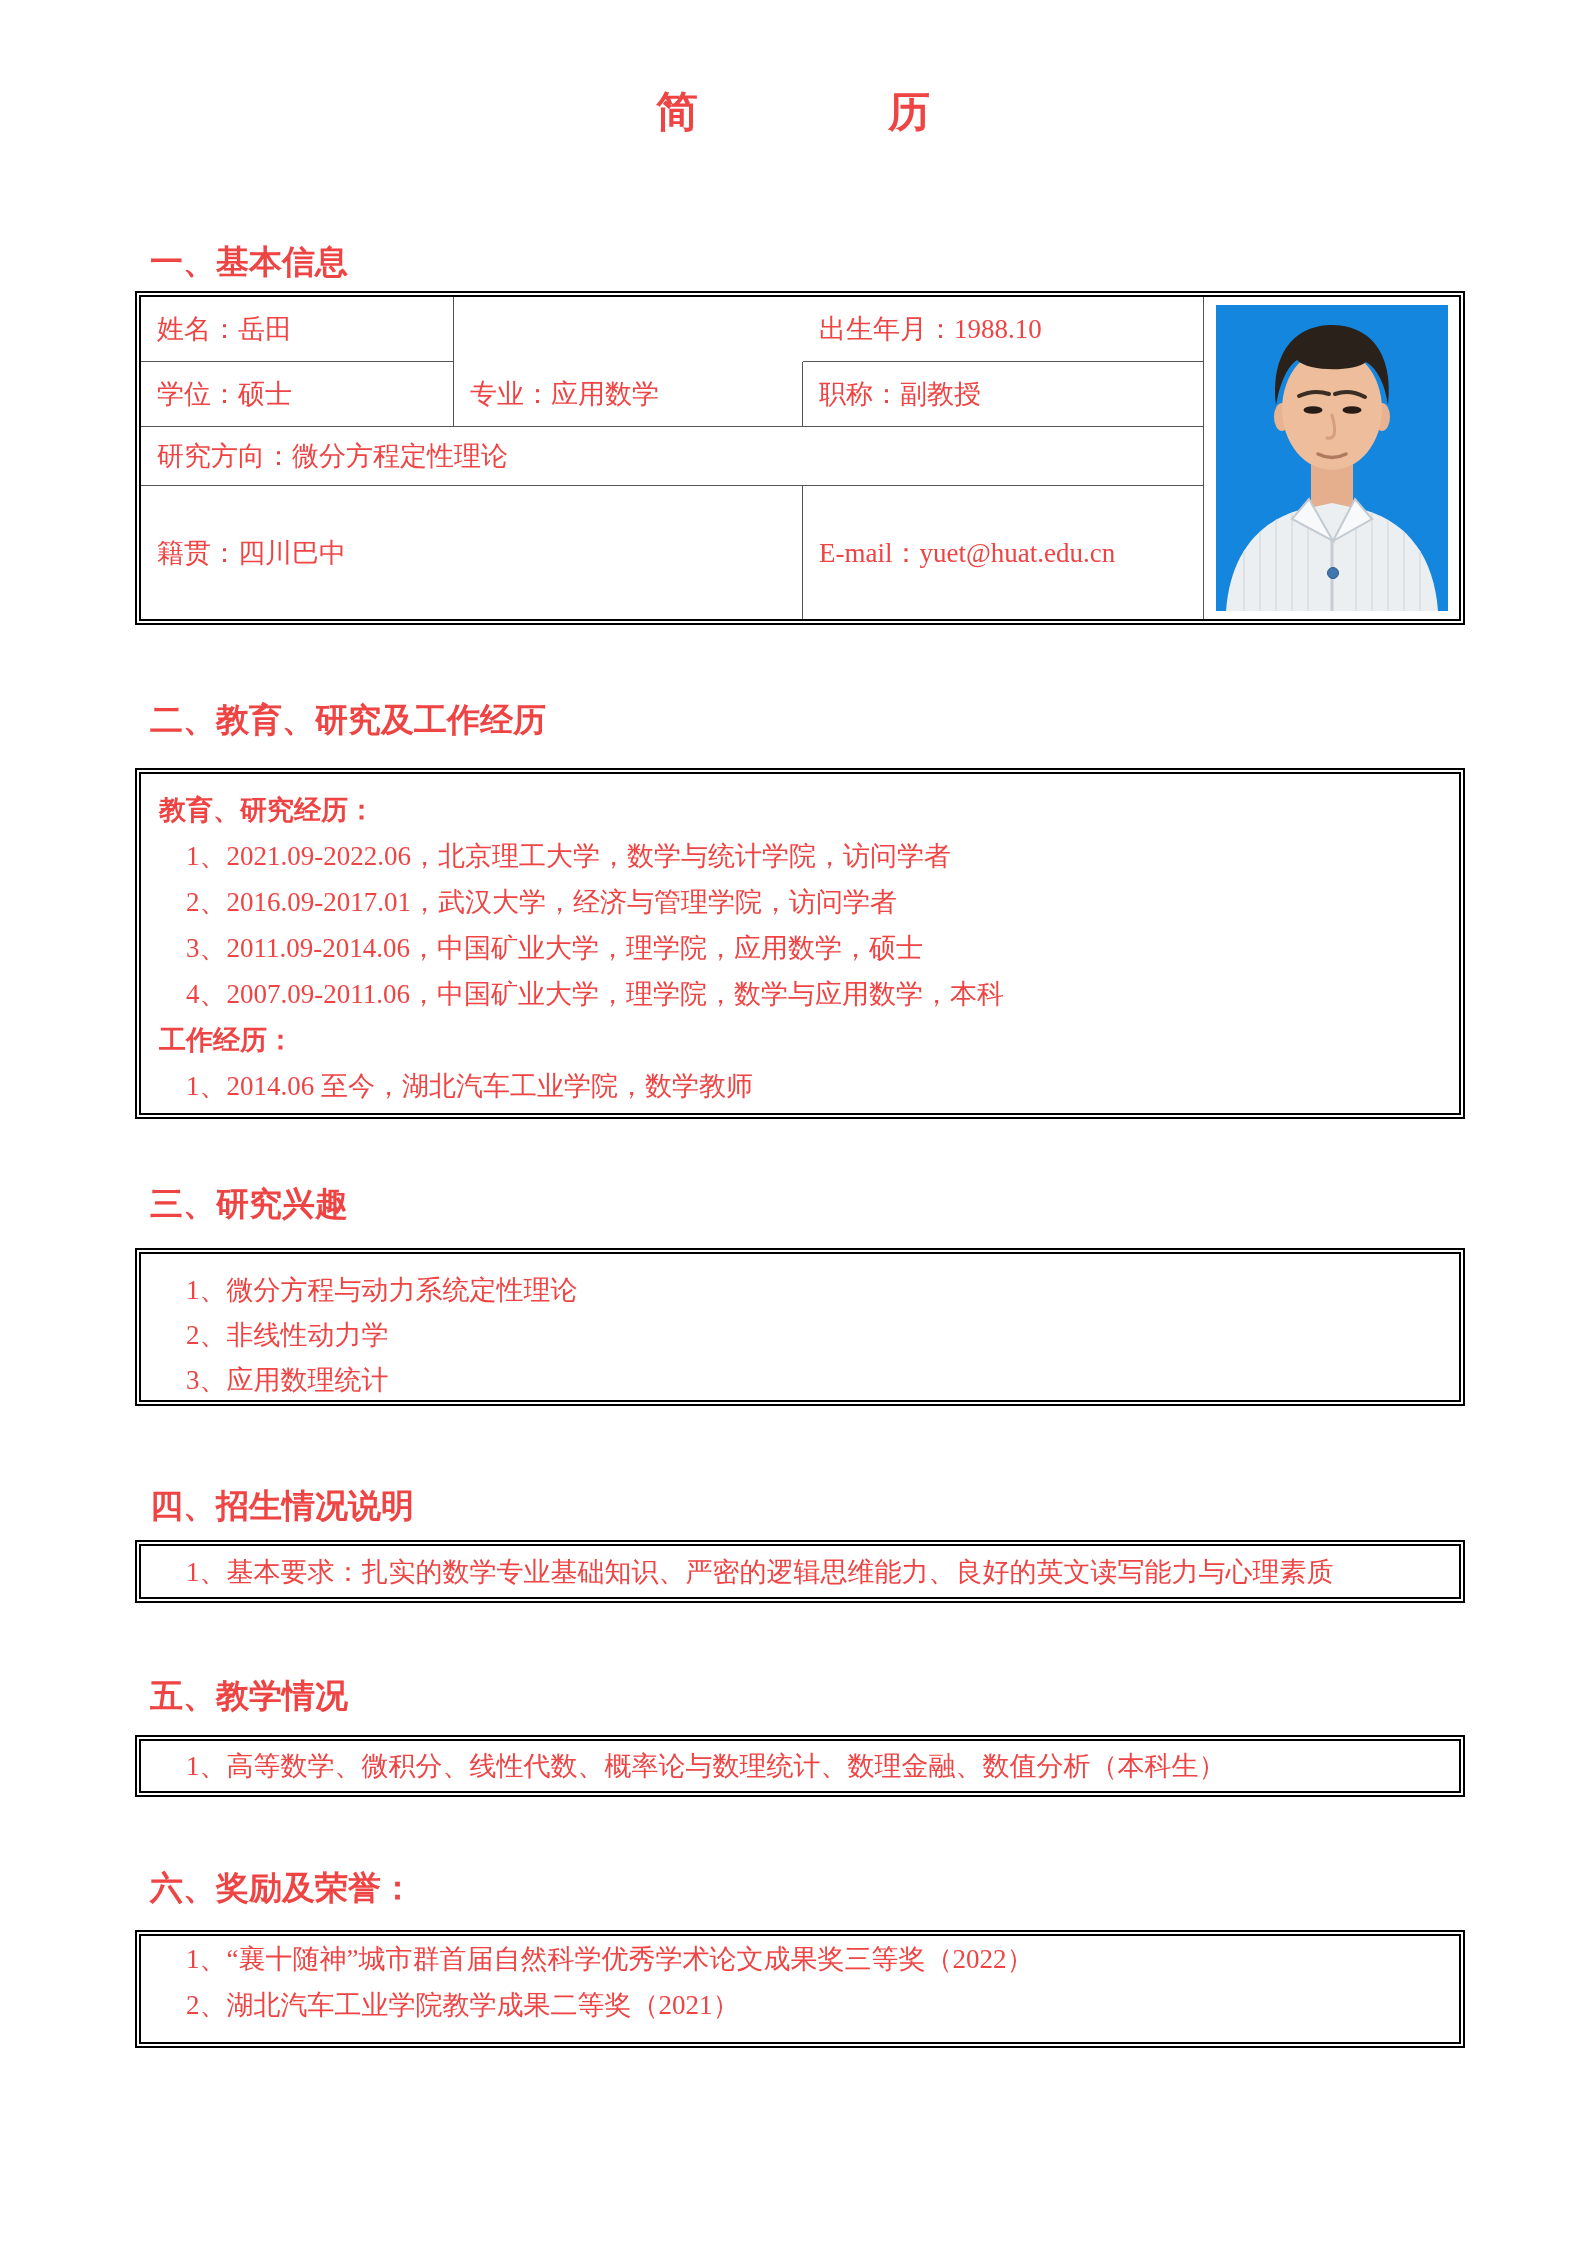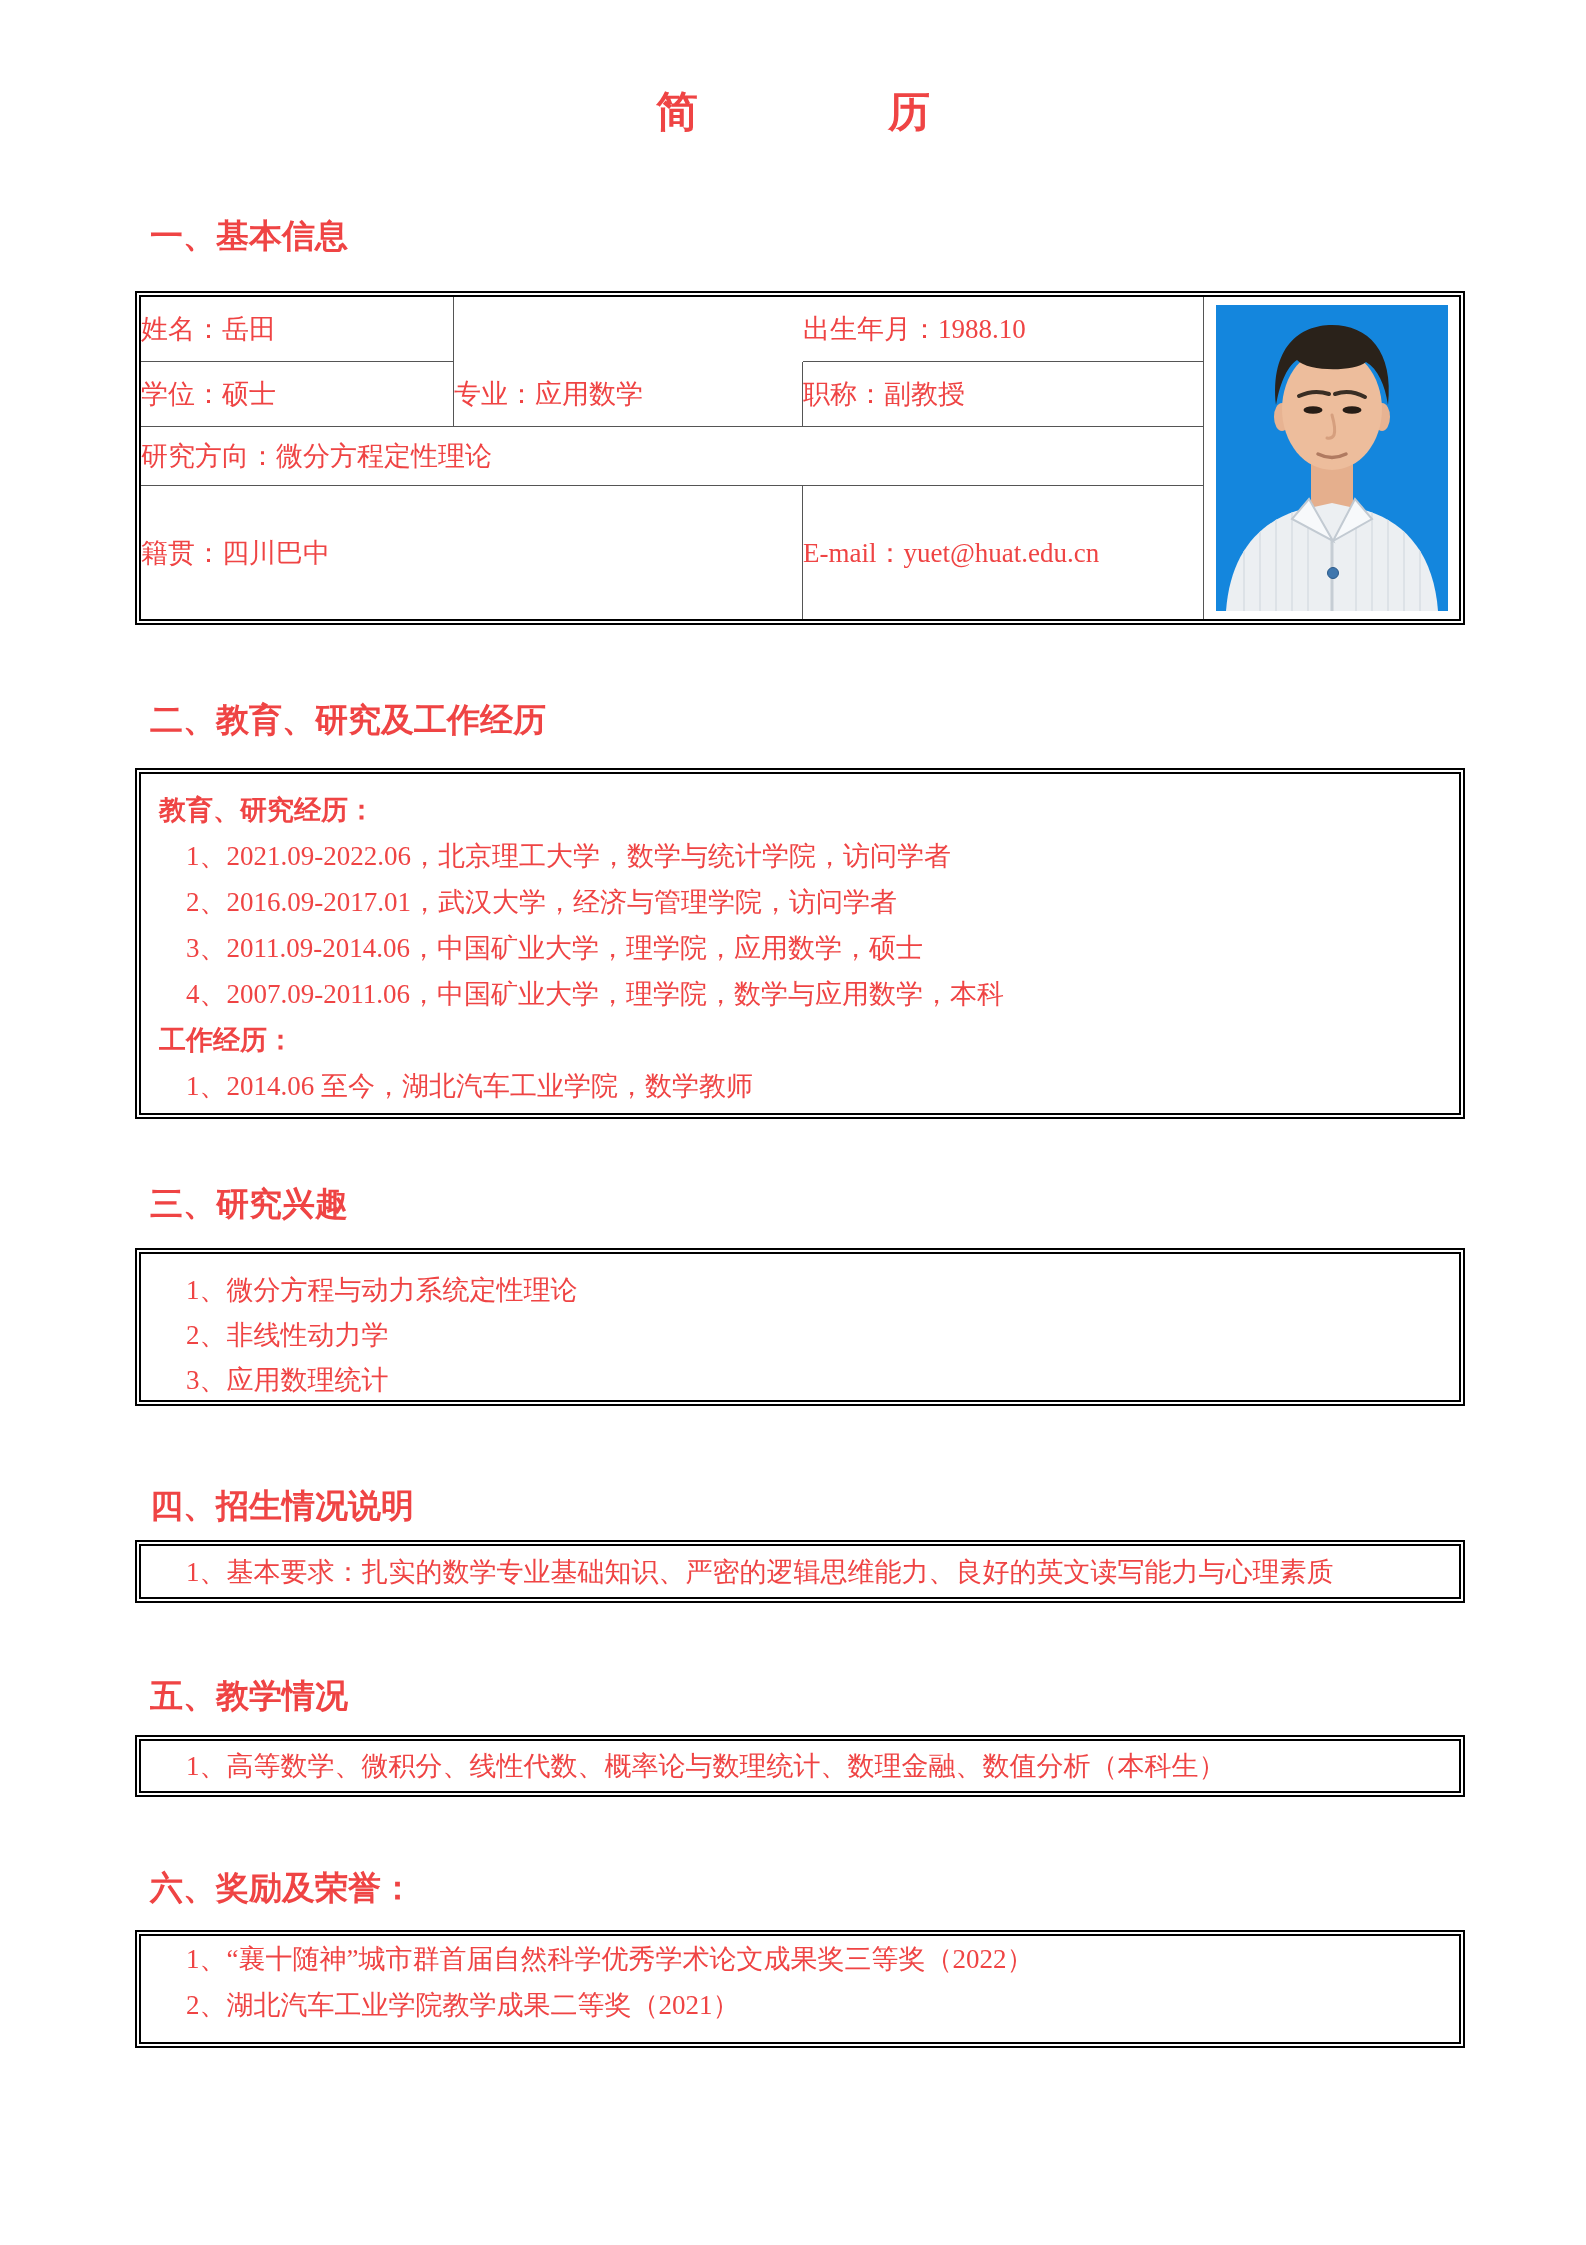--- a/index.html
+++ b/index.html
@@ -17,21 +17,21 @@
     text-align:center;
     font-size:42px;font-weight:bold;
     letter-spacing:190px;text-indent:190px;
     white-space:nowrap;
   }
   .section-heading{
     position:absolute;left:150px;
     font-size:33px;font-weight:bold;line-height:40px;
     white-space:nowrap;
   }
-  #h-basic{top:216px;}
+  #h-basic{top:242px;}
   #h-exp{top:700px;}
   #h-interest{top:1184px;}
   #h-admission{top:1486px;}
   #h-teaching{top:1676px;}
   #h-awards{top:1868px;}
 
   .box{
     position:absolute;left:135px;width:1330px;
     border:6px double #000;
     box-sizing:border-box;
@@ -50,20 +50,21 @@
   #basic-table{
     top:291px;height:334px;
     display:grid;
     grid-template-columns:313px 349px 401px 1fr;
     grid-template-rows:65px 65px 59px 1fr;
   }
   .cell{
     border-right:1px solid #555;
     border-bottom:1px solid #555;
     display:flex;align-items:center;
+    padding-left:16px;
     font-size:27px;white-space:nowrap;
     box-sizing:border-box;
   }
   .c-name{grid-column:1;grid-row:1;}
   .c-gender{grid-column:2;grid-row:1;}
   .c-birth{grid-column:3;grid-row:1;}
   .c-degree{grid-column:1;grid-row:2;}
   .c-major{grid-column:2;grid-row:2;}
   .c-title{grid-column:3;grid-row:2;}
   .c-research{grid-column:1/4;grid-row:3;}

